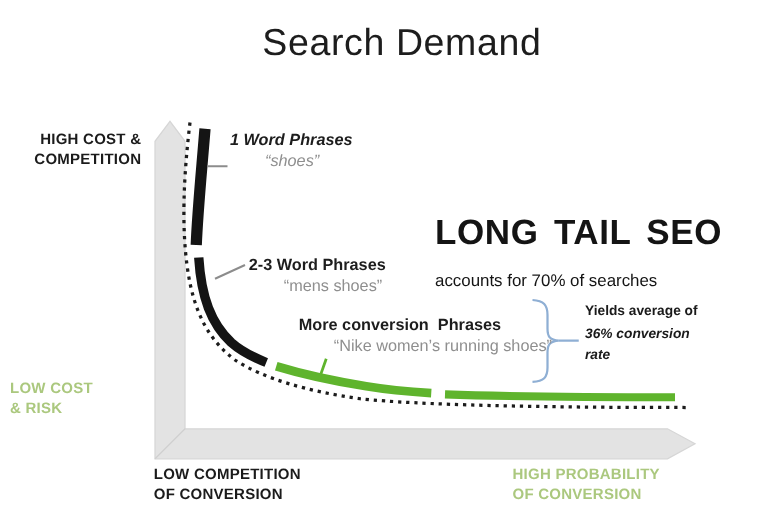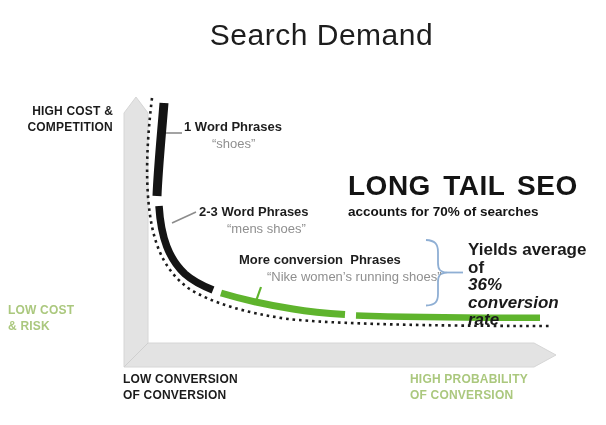--- a/index.html
+++ b/index.html
@@ -14,27 +14,27 @@
   }
   .caps{font-weight:bold;font-size:12px;line-height:16px;letter-spacing:0.2px;}
   .caps-dark{color:#1b1b1b;}
   .caps-green{color:#abc87e;}
   .phrase-title{font-weight:bold;font-size:13px;color:#1d1d1d;line-height:17px;white-space:pre-wrap;}
   .phrase-example{font-size:13px;color:#8f8f8f;line-height:17px;white-space:pre-wrap;margin-left:28px;}
   #high-cost{left:8px;top:103px;width:105px;text-align:right;}
   #low-cost{left:8px;top:302px;width:87px;text-align:left;}
   #low-prob{left:123px;top:371px;text-align:left;}
   #high-prob{left:410px;top:371px;text-align:left;}
-  #word1{left:184px;top:118px;}
+  #word1{left:184px;top:103px;font-style:italic;}
   #word23{left:199px;top:203px;}
   #descriptive{left:239px;top:251px;}
   #long-tail{left:348px;top:170px;}
   #long-tail .lt-title{font-weight:bold;font-size:28px;color:#141414;letter-spacing:0.5px;word-spacing:4px;}
-  #long-tail .lt-sub{font-weight:bold;font-size:13.5px;color:#141414;margin-top:2px;}
-  #yields{left:468px;top:241px;width:125px;font-weight:bold;font-size:17px;color:#1a1a1a;line-height:17.5px;}
+  #long-tail .lt-sub{font-weight:normal;font-size:13.5px;color:#141414;margin-top:15px;}
+  #yields{left:468px;top:241px;width:125px;font-weight:bold;font-size:11px;color:#1a1a1a;line-height:17.5px;}
   #yields .ital{font-style:italic;}
   svg{position:absolute;left:0;top:0;}
 </style>
 </head>
 <body>
 
 <div id="stage">
 
   <svg width="606" height="425" viewBox="0 0 606 425">
 
@@ -62,21 +62,21 @@
     <div>HIGH COST &amp;</div>
     <div>COMPETITION</div>
   </div>
 
   <div id="low-cost" class="abs caps caps-green">
     <div>LOW COST</div>
     <div>&amp; RISK</div>
   </div>
 
   <div id="low-prob" class="abs caps caps-dark">
-    <div>LOW CONVERSION</div>
+    <div>LOW COMPETITION</div>
     <div>OF CONVERSION</div>
   </div>
 
   <div id="high-prob" class="abs caps caps-green">
     <div>HIGH PROBABILITY</div>
     <div>OF CONVERSION</div>
   </div>
 
   <div id="word1" class="abs">
     <div class="phrase-title">1 Word Phrases</div>

